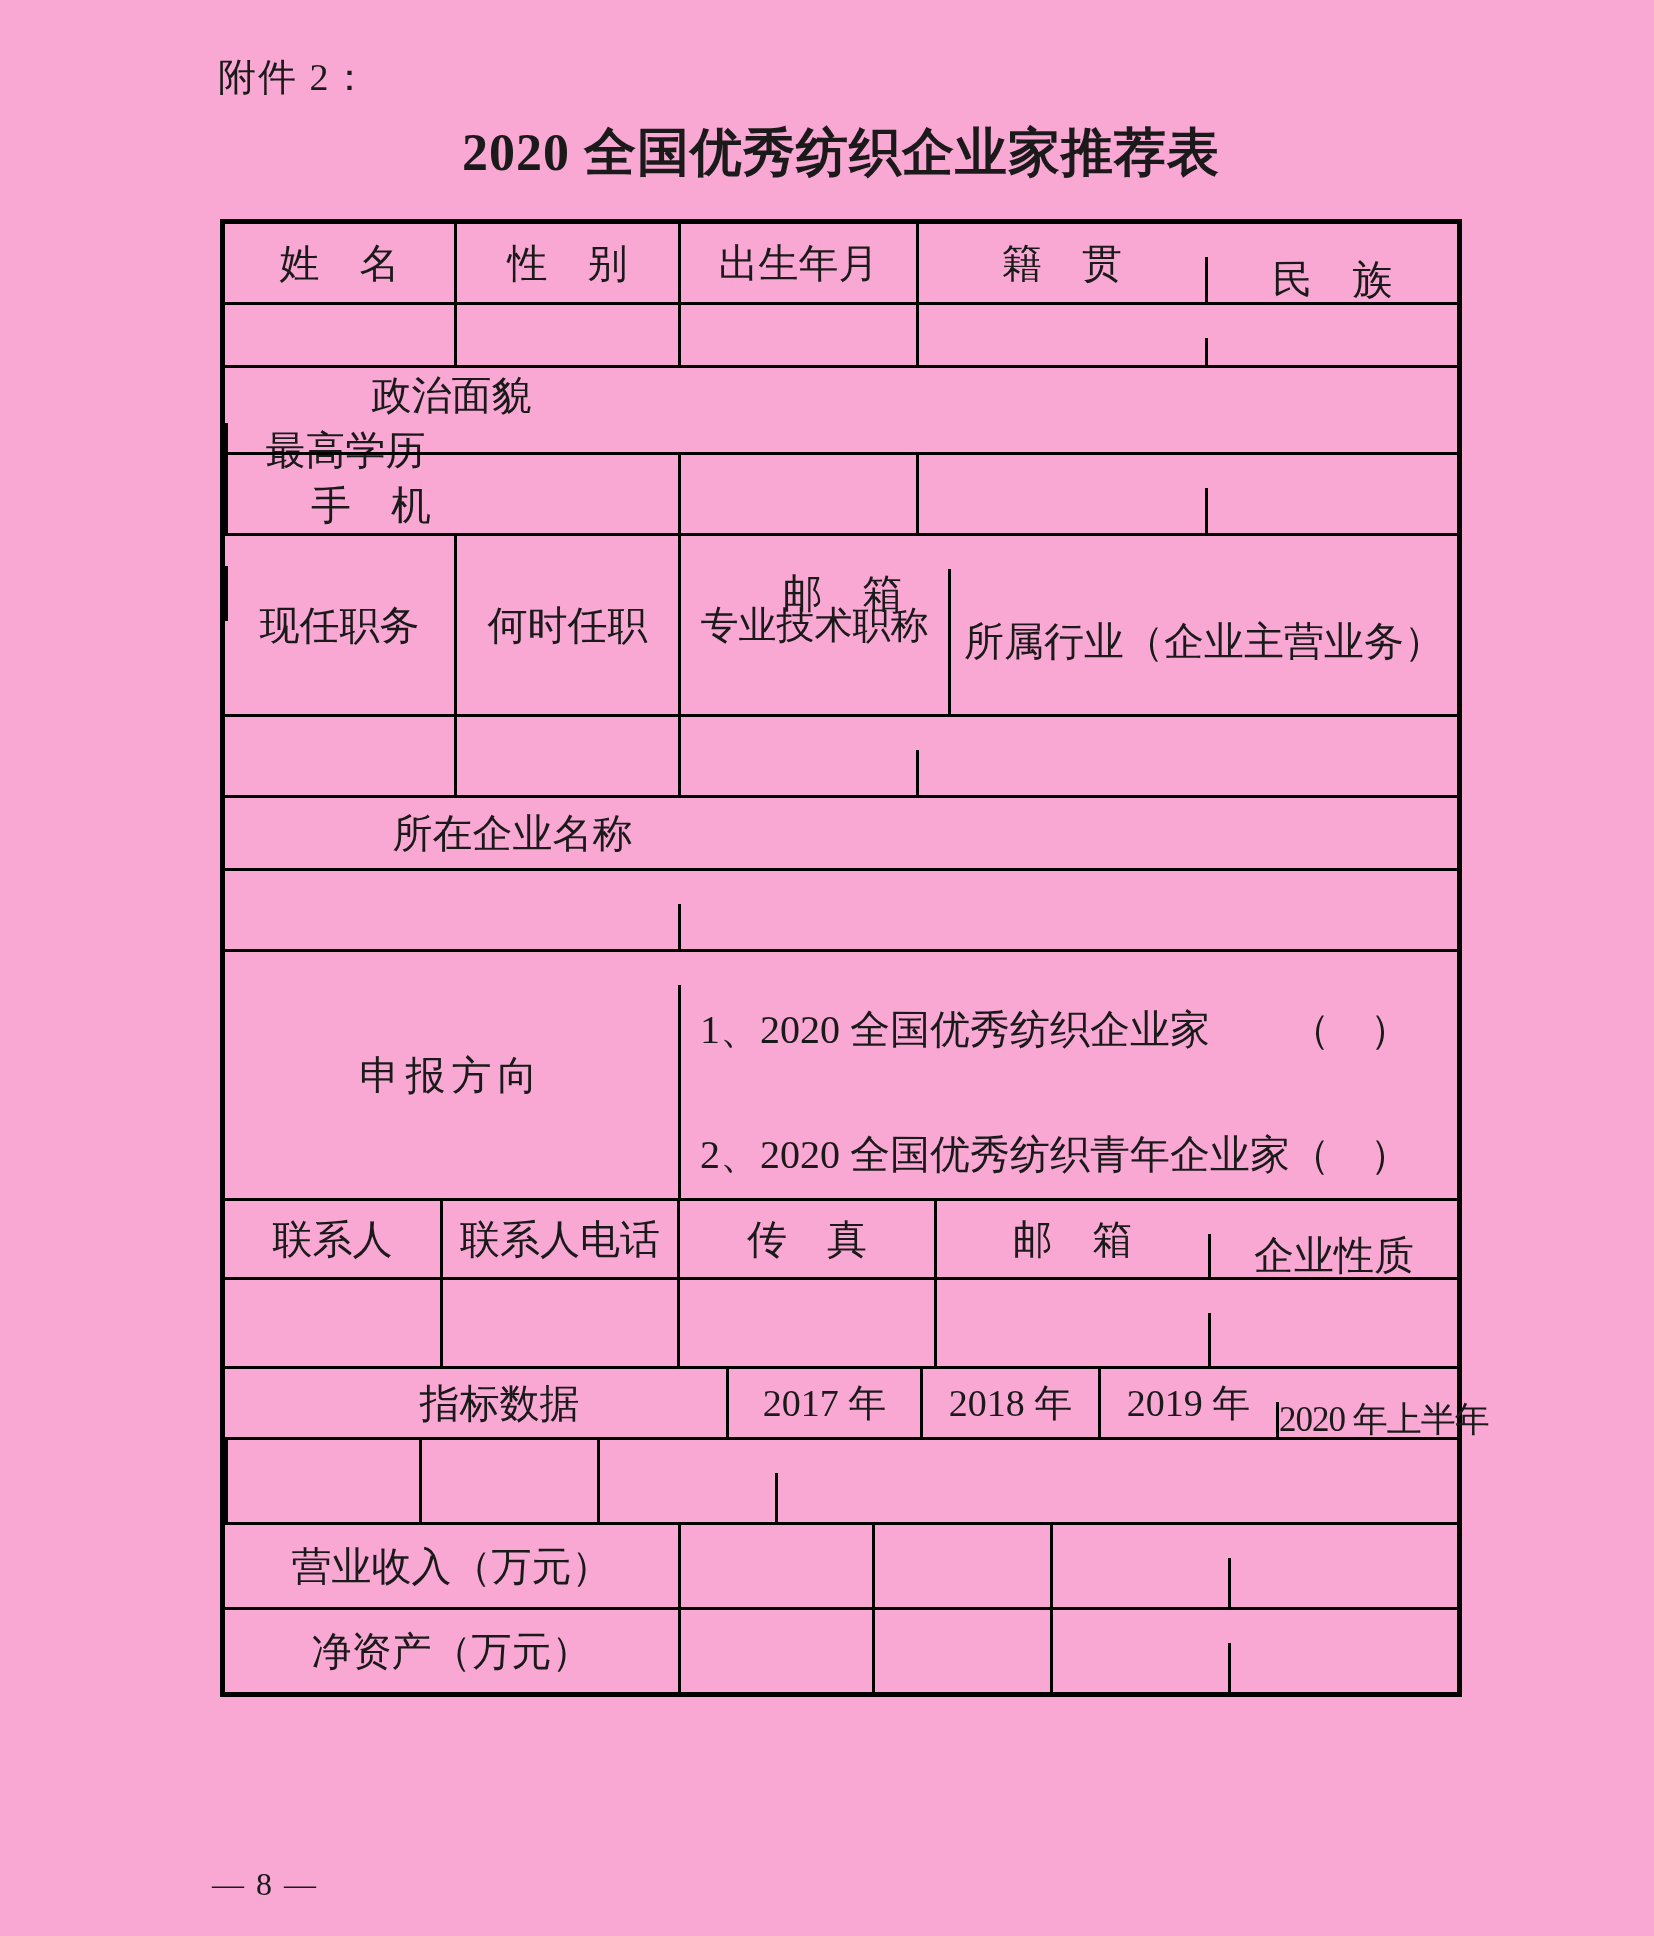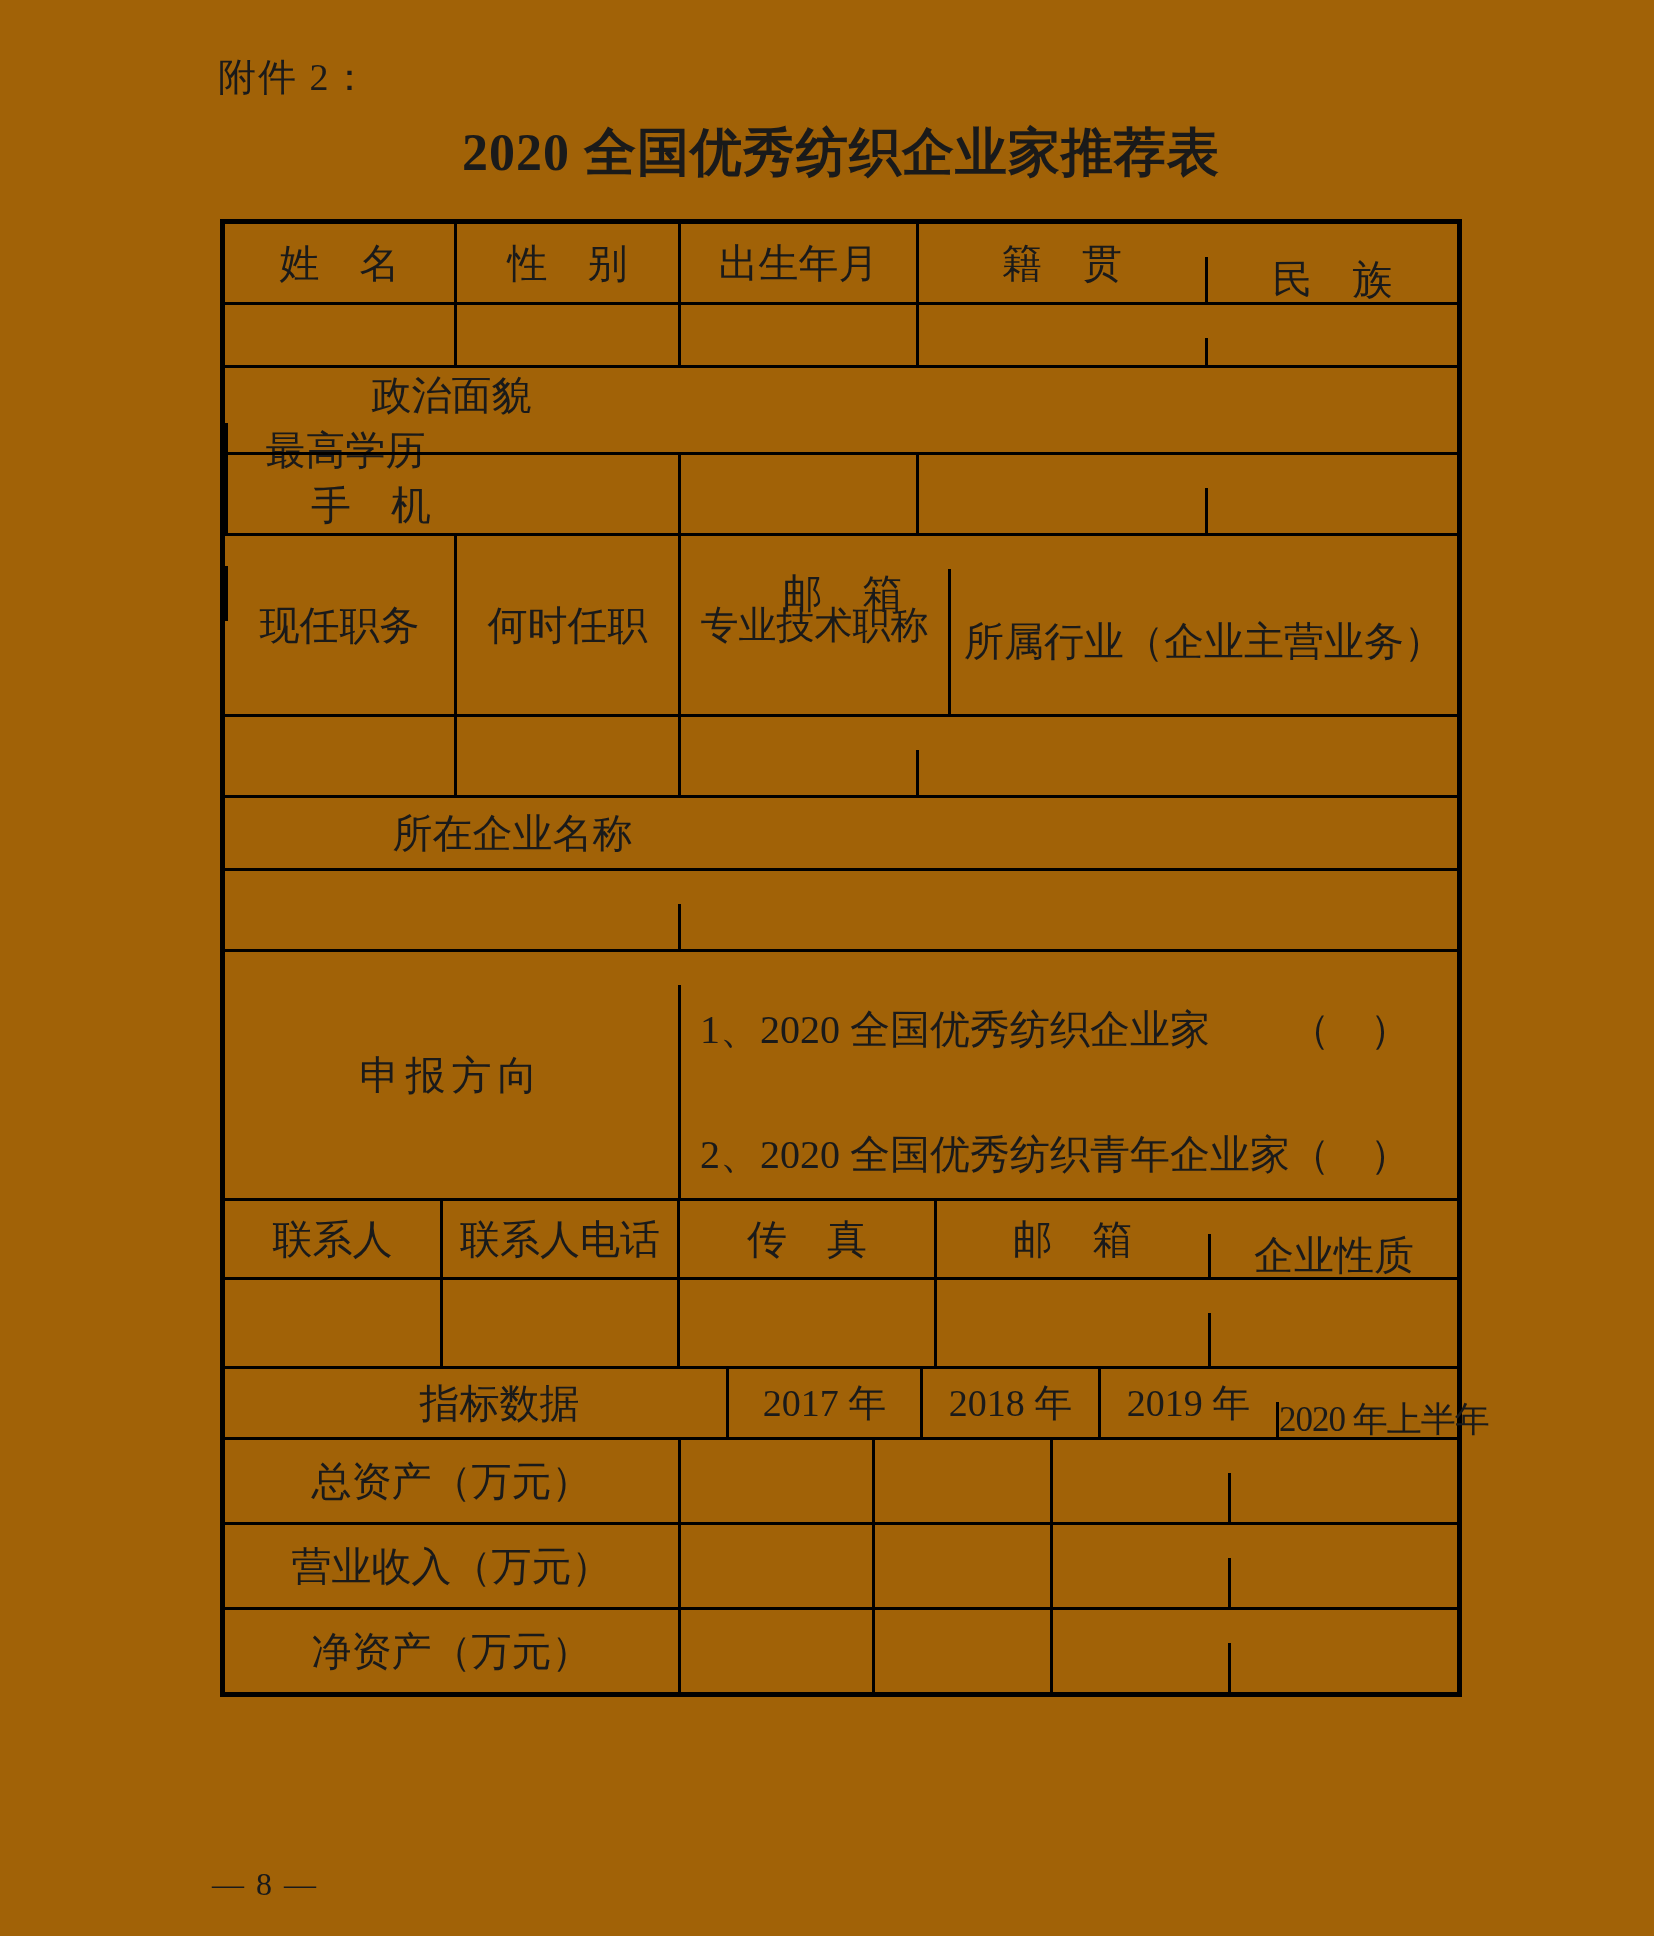--- a/index.html
+++ b/index.html
@@ -1,19 +1,19 @@
 <!DOCTYPE html>
 <html><head>
 <meta charset="utf-8">
 <style>
   html,body{margin:0;padding:0;background:#ffffff;}
   .sheet{
     position:relative;
     width:1654px;height:1936px;
-    background:#a16207;
+    background:#f9a8d4;
     color:#1a1a1a;
     font-family:"Liberation Serif","DejaVu Serif",serif;
     overflow:hidden;
   }
   .attachment{
     position:absolute;left:218px;top:52px;
     font-size:38px;letter-spacing:2px;
   }
   .title{
     position:absolute;left:220px;top:118px;width:1242px;
@@ -136,21 +136,20 @@
 
     <div class="band" style="height:68px;padding-left:48px;">
       <div class="c cf" style="width:453px;">指标数据</div>
       <div class="c yr" style="width:194px;">2017 年</div>
       <div class="c yr" style="width:178px;">2018 年</div>
       <div class="c yr" style="width:178px;">2019 年</div>
       <div class="c grow yr-wide">2020 年上半年</div>
     </div>
 
     <div class="band" style="height:82px;">
-      <div class="c cf" style="width:453px;">总资产（万元）</div>
       <div class="c" style="width:194px;"></div>
       <div class="c" style="width:178px;"></div>
       <div class="c" style="width:178px;"></div>
       <div class="c grow"></div>
     </div>
 
     <div class="band" style="height:82px;">
       <div class="c cf" style="width:453px;">营业收入（万元）</div>
       <div class="c" style="width:194px;"></div>
       <div class="c" style="width:178px;"></div>

